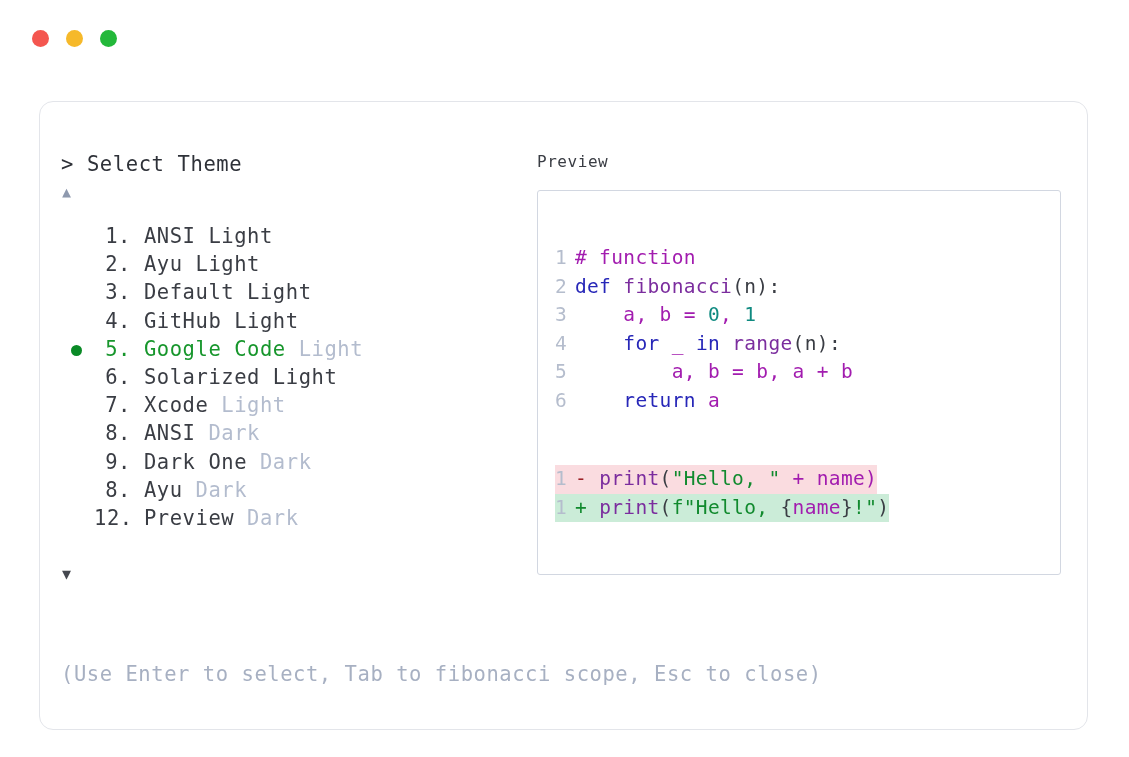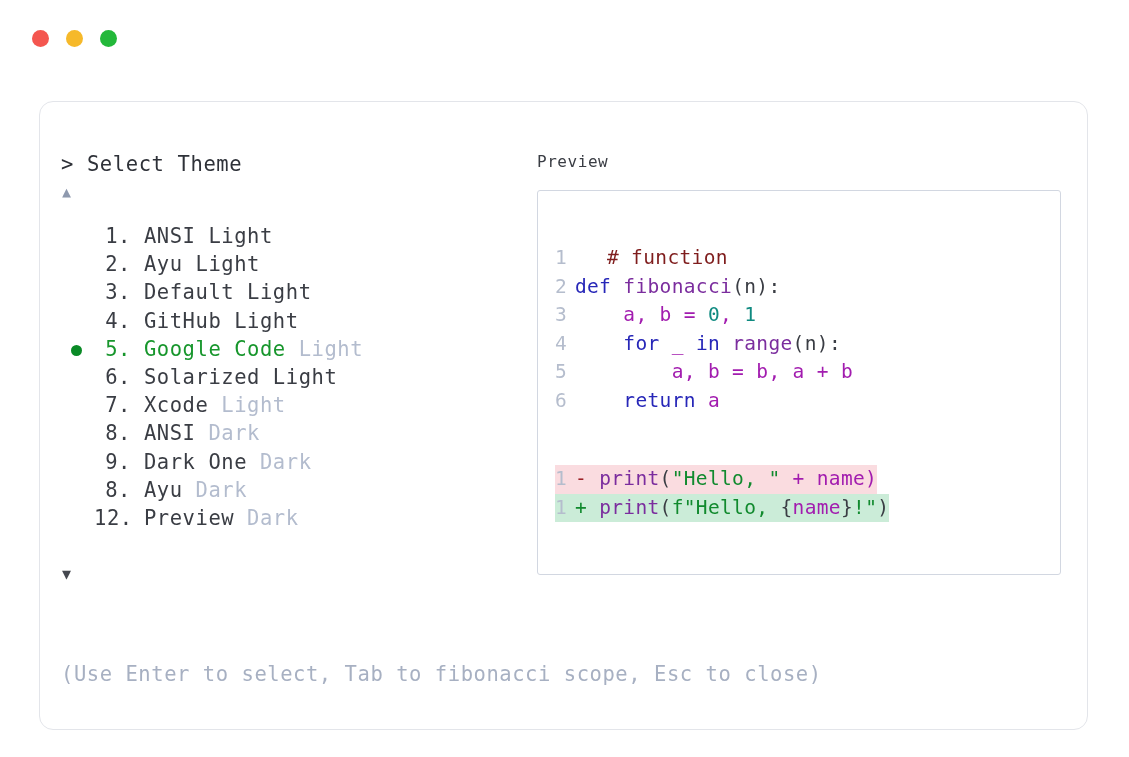--- a/index.html
+++ b/index.html
@@ -189,21 +189,21 @@
     white-space: pre;
   }
   .code-line { white-space: pre; height: 28.6px; }
   .ln {
     display: inline-block;
     width: 1ch;
     color: #b5bdcd;
     margin-right: 0.7ch;
   }
   .tok-plain   { color: #a21caf; }
-  .tok-comment { color: #7f1d1d; margin-left: 32px; }
+  .tok-comment { color: #a21caf; }
   .tok-keyword { color: #2727b8; }
   .tok-func    { color: #7b2d9e; }
   .tok-number  { color: #0f8a80; }
   .tok-string  { color: #118a2e; }
   .tok-punct   { color: #3a3d44; }
 
   #diff-block {
     position: absolute;
     left: 17px;
     top: 274px;

